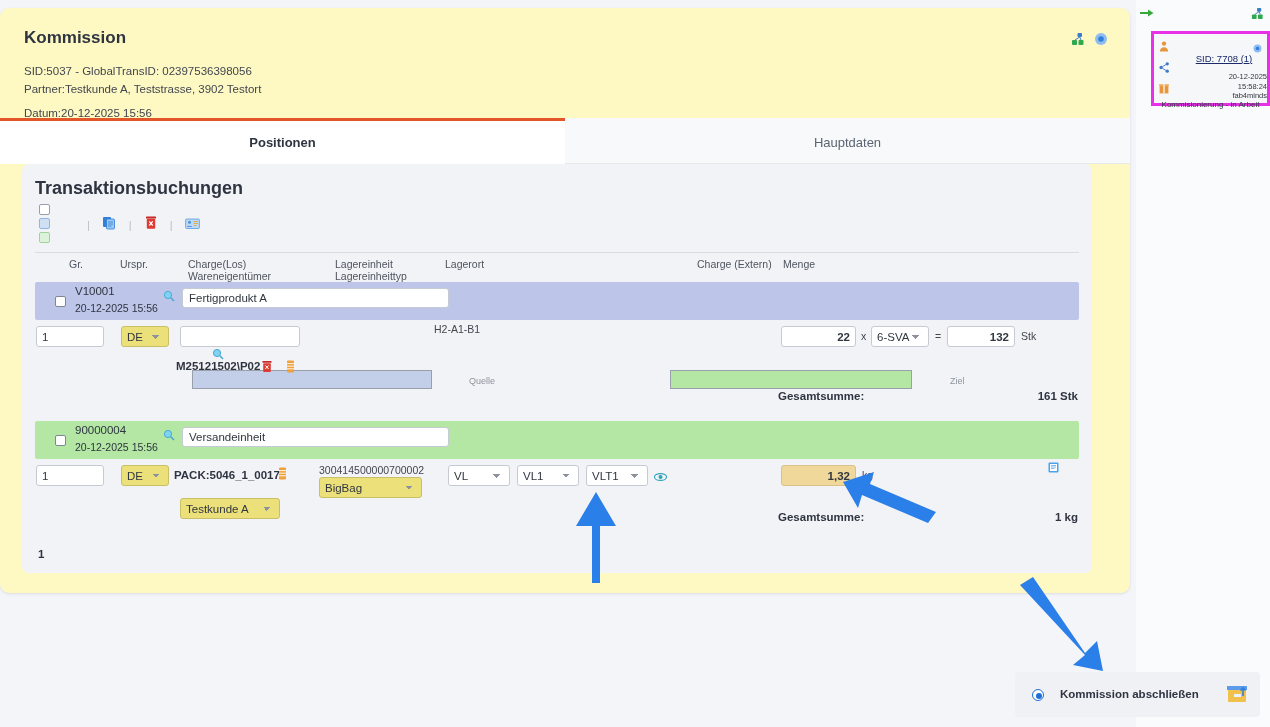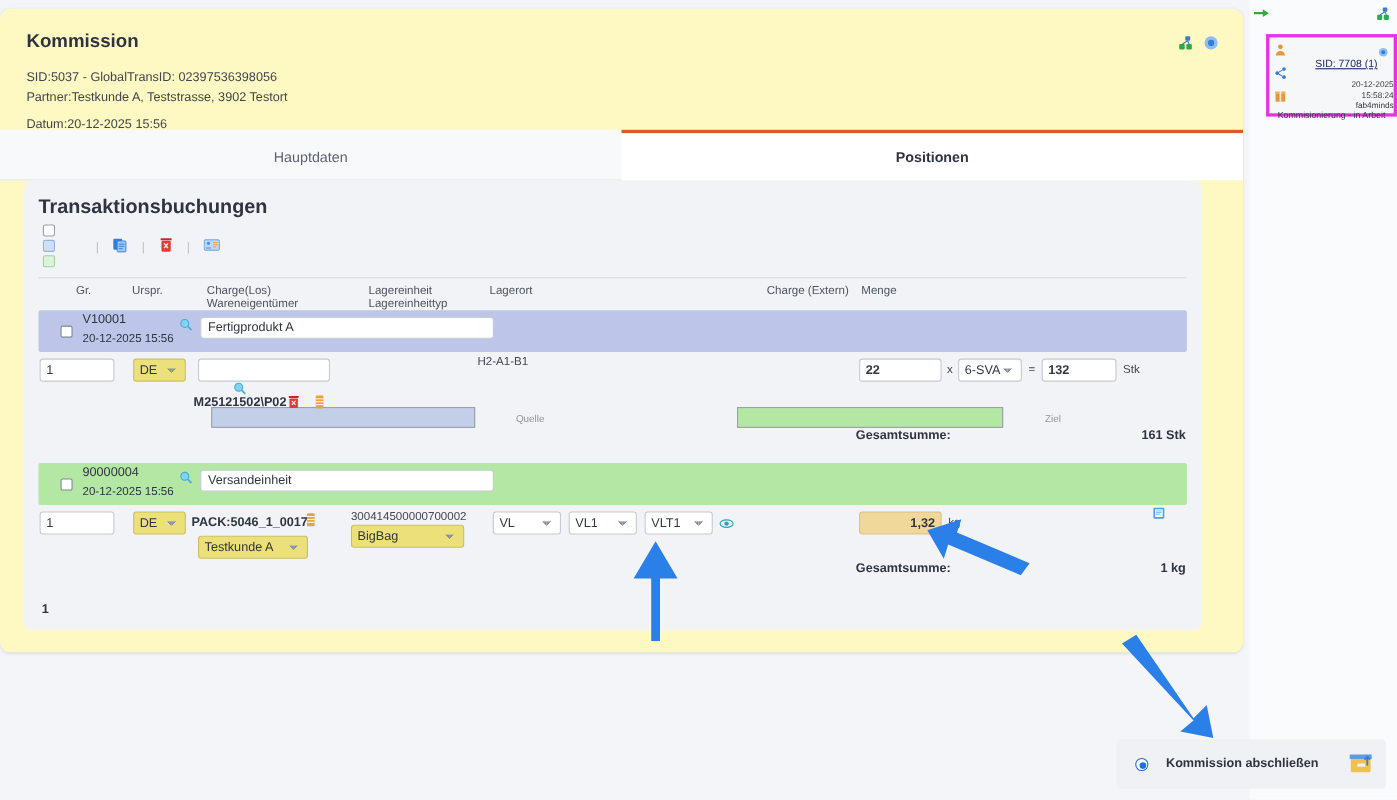--- a/index.html
+++ b/index.html
@@ -108,21 +108,21 @@
     background: #ffffff; border: 1px solid #c6cad2; border-radius: 3px;
     font-size: 11.5px; color: #31363f; padding: 0 6px; line-height: 18px;
     font-family: "Liberation Sans", sans-serif;
   }
 
   .txt-in {
     background: #ffffff; border: 1px solid #c6cad2; border-radius: 3px;
     font-size: 11.5px; color: #31363f; padding: 0 5px;
     font-family: "Liberation Sans", sans-serif;
   }
-  .num-in { text-align: left; font-weight: bold; }
+  .num-in { text-align: right; font-weight: bold; }
 
   .sel {
     background: #ffffff; border: 1px solid #c6cad2; border-radius: 3px;
     font-size: 11.5px; color: #31363f; padding: 0 5px;
     font-family: "Liberation Sans", sans-serif;
     appearance: none; -webkit-appearance: none;
     background-image:
       linear-gradient(45deg, transparent 50%, #8d939d 50%),
       linear-gradient(135deg, #8d939d 50%, transparent 50%);
     background-position: calc(100% - 12px) 50%, calc(100% - 8px) 50%;
@@ -210,25 +210,25 @@
       </span>
       <span class="ic">
         <svg width="14" height="14" viewBox="0 0 14 14">
           <circle cx="7" cy="7" r="6" fill="#8fbdf0"></circle>
           <circle cx="7" cy="7" r="2.8" fill="#2f7fdb"></circle>
         </svg>
       </span>
     </div>
 
     <div class="tabs">
+      <div class="tab active">
+        <span>Positionen</span>
+      </div>
       <div class="tab first">
         <span>Hauptdaten</span>
-      </div>
-      <div class="tab active">
-        <span>Positionen</span>
       </div>
     </div>
 
     <div class="panel">
 
       <div class="panel-title">Transaktionsbuchungen</div>
 
       <div class="toolbar">
         <div class="cb-stack">
           <div class="cb"></div>
@@ -361,21 +361,21 @@
         </select>
 
         <span class="lbl-bold" style="position:absolute; left:152px; top:305px;">PACK:5046_1_0017</span>
         <span style="position:absolute; left:256px; top:302px;">
           <svg width="9" height="13" viewBox="0 0 9 13">
             <rect x="1" y="0.6" width="7" height="11.8" rx="1" fill="#f0a13c"></rect>
             <path d="M1 3.6h7 M1 6.2h7 M1 8.8h7" stroke="#ffffff" stroke-width=".9"></path>
           </svg>
         </span>
 
-        <select class="sel yellow" style="position:absolute; left:158px; top:323px; width:100px; height:21px;">
+        <select class="sel yellow" style="position:absolute; left:158px; top:334px; width:100px; height:21px;">
           <option>Testkunde A</option>
         </select>
 
         <span class="lbl-small" style="position:absolute; left:297px; top:300px;">300414500000700002</span>
         <select class="sel yellow" style="position:absolute; left:297px; top:313px; width:103px; height:21px;">
           <option>BigBag</option>
         </select>
 
         <select class="sel" style="position:absolute; left:426px; top:301px; width:62px; height:21px;">
           <option>VL</option>

